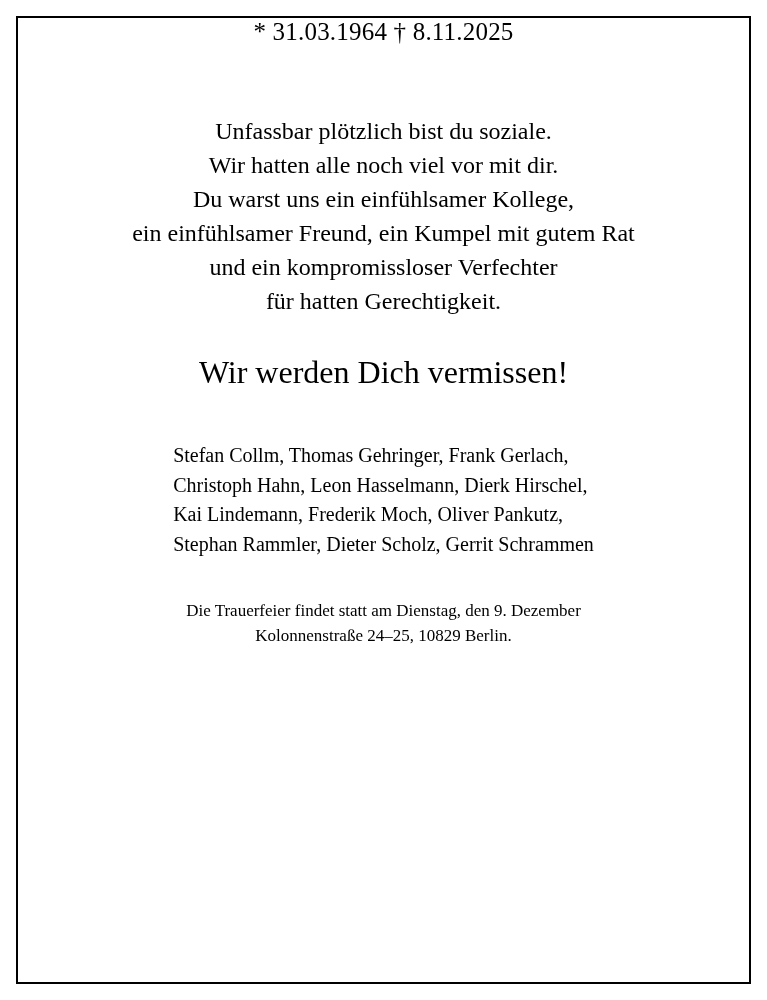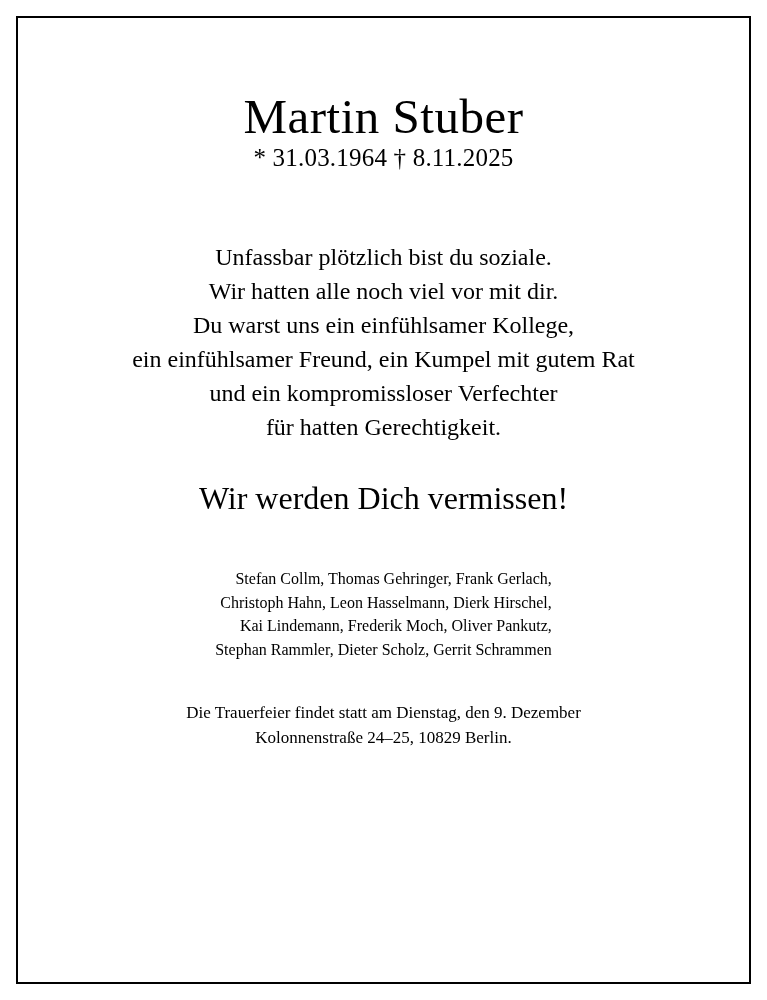--- a/index.html
+++ b/index.html
@@ -48,43 +48,42 @@
   .verse .line {
     white-space: nowrap;
   }
   .farewell {
     margin-top: 36px;
     font-size: 32px;
     text-align: center;
   }
   .signers {
     margin-top: 50px;
-    font-size: 16px;
+    font-size: 20px;
     line-height: 1.47;
-    text-align: right;
+    text-align: left;
   }
   .signers .line {
     white-space: nowrap;
   }
   .ceremony {
     margin-top: 40px;
     font-size: 17px;
     line-height: 1.45;
     text-align: center;
   }
   .ceremony .line {
     white-space: nowrap;
   }
 </style>
 </head>
 <body>
 
 <div class="obituary">
 
-  <div class="name">Martin Stuber</div>
 
   <div class="dates">* 31.03.1964  † 8.11.2025</div>
 
   <div class="verse">
     <div class="line">Unfassbar plötzlich bist du soziale.</div>
     <div class="line">Wir hatten alle noch viel vor mit dir.</div>
     <div class="line">Du warst uns ein einfühlsamer Kollege,</div>
     <div class="line">ein einfühlsamer Freund, ein Kumpel mit gutem Rat</div>
     <div class="line">und ein kompromissloser Verfechter</div>
     <div class="line">für hatten Gerechtigkeit.</div>

